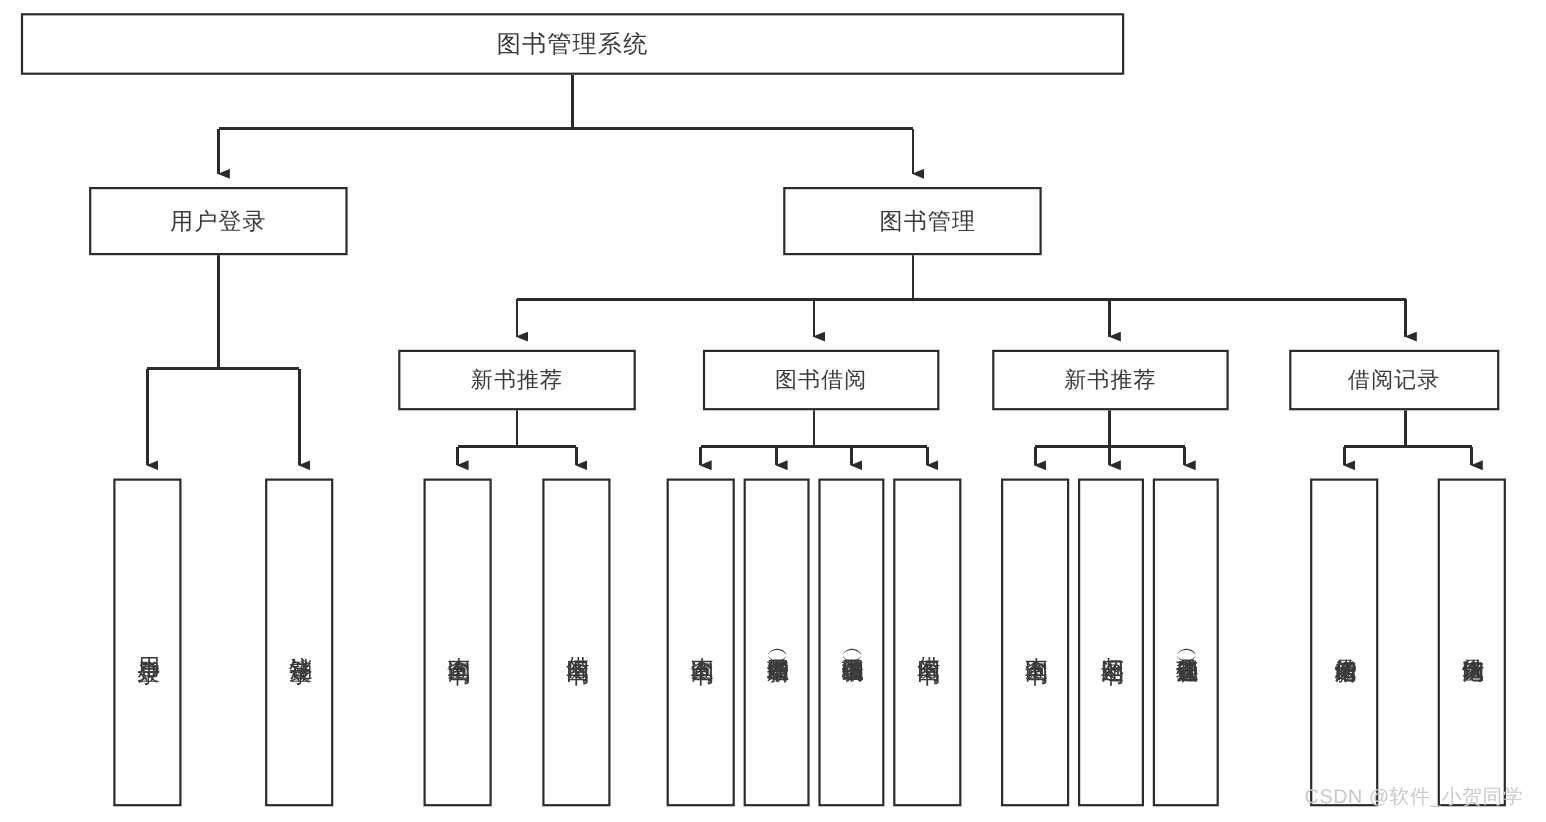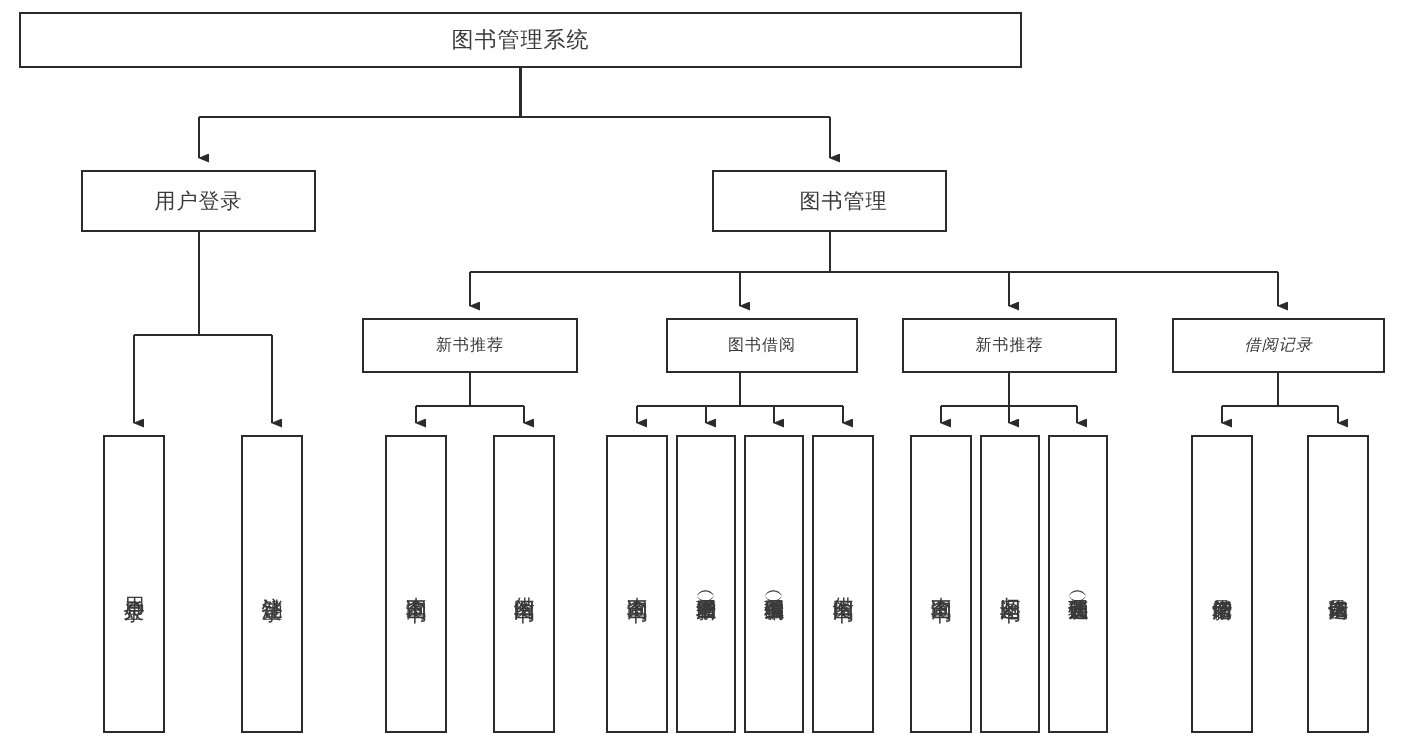--- a/index.html
+++ b/index.html
@@ -39,21 +39,21 @@
   }
   .node-root {
     font-size: 22px;
     letter-spacing: 1px;
   }
   .node-branch {
     font-size: 21px;
     letter-spacing: 1px;
   }
   .node-sub {
-    font-size: 16px;
+    font-size: 20px;
     letter-spacing: 1px;
   }
   .node-leaf {
     font-size: 21px;
     writing-mode: vertical-rl;
     text-orientation: upright;
     letter-spacing: 2px;
     line-height: 1.08;
     padding: 6px 0;
     white-space: nowrap;
@@ -128,25 +128,25 @@
   </svg>
 
   <div class="node node-root" style="left:19px; top:12px; width:1003px; height:56px;">图书管理系统</div>
 
   <div class="node node-branch" style="left:81px; top:170px; width:235px; height:62px;">用户登录</div>
 
   <div class="node node-branch" style="left:712px; top:170px; width:235px; height:62px;padding-left:28px;">图书管理</div>
 
   <div class="node node-sub" style="left:362px; top:318px; width:216px; height:55px;">新书推荐</div>
 
-  <div class="node node-sub" style="left:666px; top:318px; width:192px; height:55px;text-align:center;">图书借阅</div>
+  <div class="node node-sub" style="left:639px; top:318px; width:215px; height:55px;text-align:center;">图书借阅</div>
 
   <div class="node node-sub" style="left:902px; top:318px; width:215px; height:55px;">新书推荐</div>
 
-  <div class="node node-sub" style="left:1172px; top:318px; width:213px; height:55px;font-style:italic;">借阅记录</div>
+  <div class="node node-sub" style="left:1172px; top:318px; width:191px; height:55px;">借阅记录</div>
 
   <div class="node node-leaf" style="left:103px; top:435px; width:62px; height:298px;">
     <span class="leaf-text">用户登录</span>
   </div>
   <div class="node node-leaf" style="left:241px; top:435px; width:62px; height:298px;">
     <span class="leaf-text">注销登录</span>
   </div>
 
   <div class="node node-leaf" style="left:385px; top:435px; width:62px; height:298px;">
     <span class="leaf-text">查询图书</span>
@@ -178,14 +178,15 @@
     <span class="leaf-text">确认归还（管理员）</span>
   </div>
 
   <div class="node node-leaf" style="left:1191px; top:435px; width:62px; height:298px; font-size:20px; letter-spacing:0px;">
     <span class="leaf-text">新增借阅记录</span>
   </div>
   <div class="node node-leaf" style="left:1307px; top:435px; width:62px; height:298px; font-size:20px; letter-spacing:0px;">
     <span class="leaf-text">查询借阅记录</span>
   </div>
 
+  <div class="watermark">CSDN @软件_小贺同学</div>
 
 </div>
 
 </body></html>

